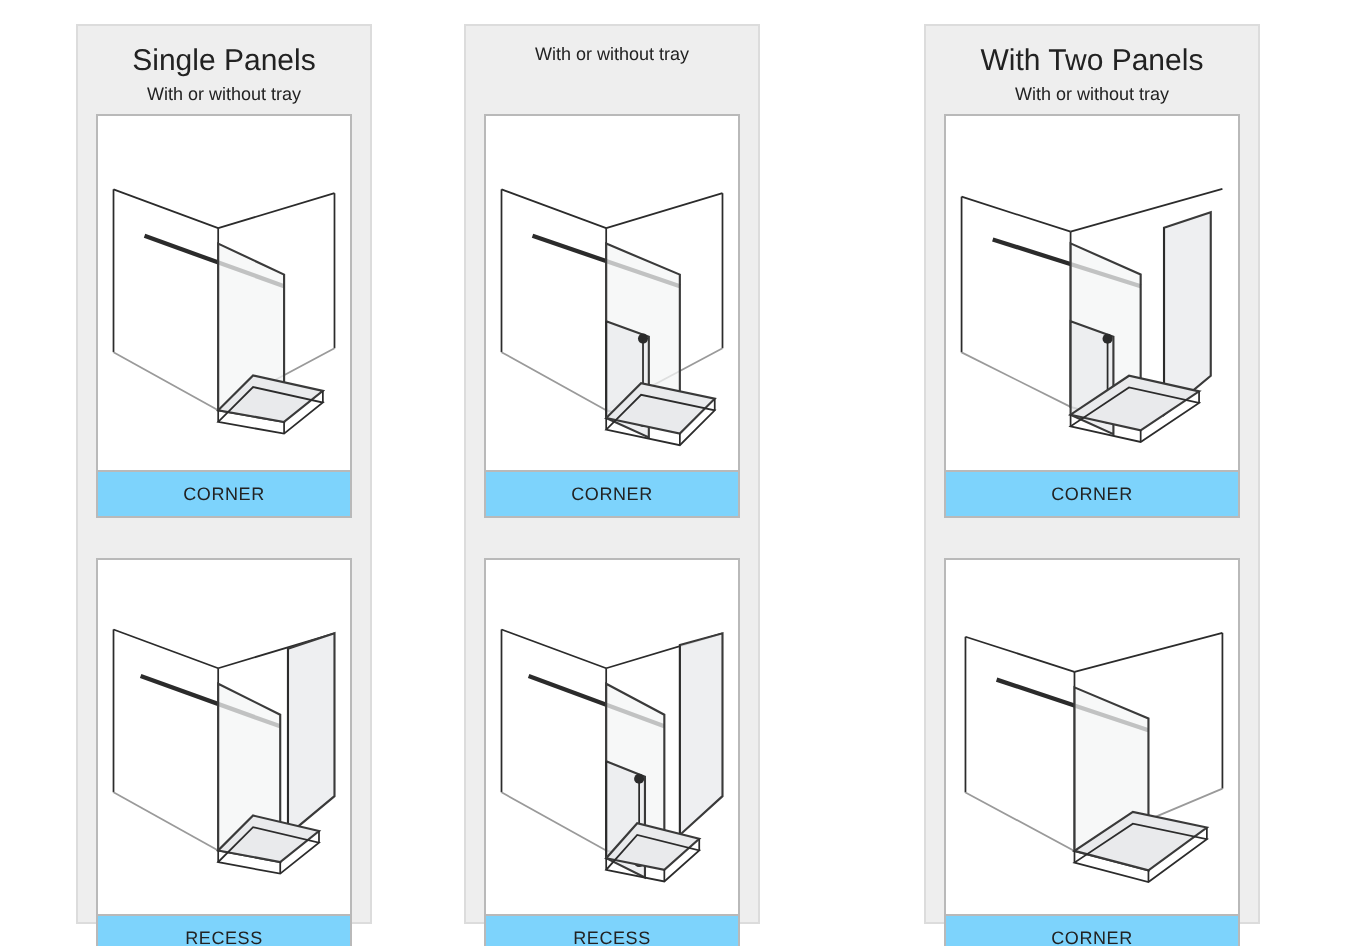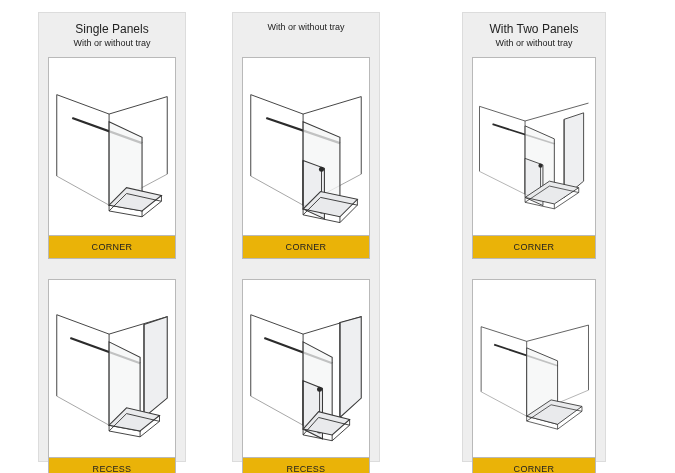--- a/index.html
+++ b/index.html
@@ -24,33 +24,33 @@
     position: absolute;
     top: 12px;
     width: 148px;
     height: 450px;
     background: #eeeeee;
     border: 1px solid #dcdcdc;
     box-sizing: border-box;
   }
   #col-1 { left: 38px; }
   #col-2 { left: 232px; }
-  #col-3 { left: 462px; width: 144px; }
+  #col-3 { left: 462px; width: 168px; }
 
   .col-header {
     position: absolute;
     top: 8px;
     left: 0;
     right: 0;
     text-align: center;
     line-height: 1.35;
   }
   .col-header .title {
     display: block;
-    font-size: 12px;
+    font-size: 15px;
     color: #222222;
   }
   .col-header .subtitle {
     display: block;
     font-size: 9px;
     color: #222222;
   }
 
   .cell {
     position: absolute;
@@ -78,21 +78,21 @@
     left: 0;
     right: 0;
     bottom: 0;
     height: 22px;
     line-height: 22px;
     text-align: center;
     font-size: 9px;
     letter-spacing: 0.3px;
     color: #222222;
     border-top: 1px solid #b9b9b9;
-    background: #eab308;
+    background: #7dd3fc;
   }
 
   
   .ln { stroke: #2b2b2b; fill: none; }
   .thin { stroke-width: 0.9; }
   .thick { stroke-width: 2.2; }
   .glass { fill: #f4f5f6; fill-opacity: 0.75; stroke: #3a3a3a; stroke-width: 1.1; }
   .glass2 { fill: #ebecee; fill-opacity: 0.85; stroke: #3a3a3a; stroke-width: 1.1; }
   .tray { fill: #e9eaec; stroke: #3a3a3a; stroke-width: 1.1; }
   .floor { stroke: #9a9a9a; stroke-width: 0.9; fill: none; }

